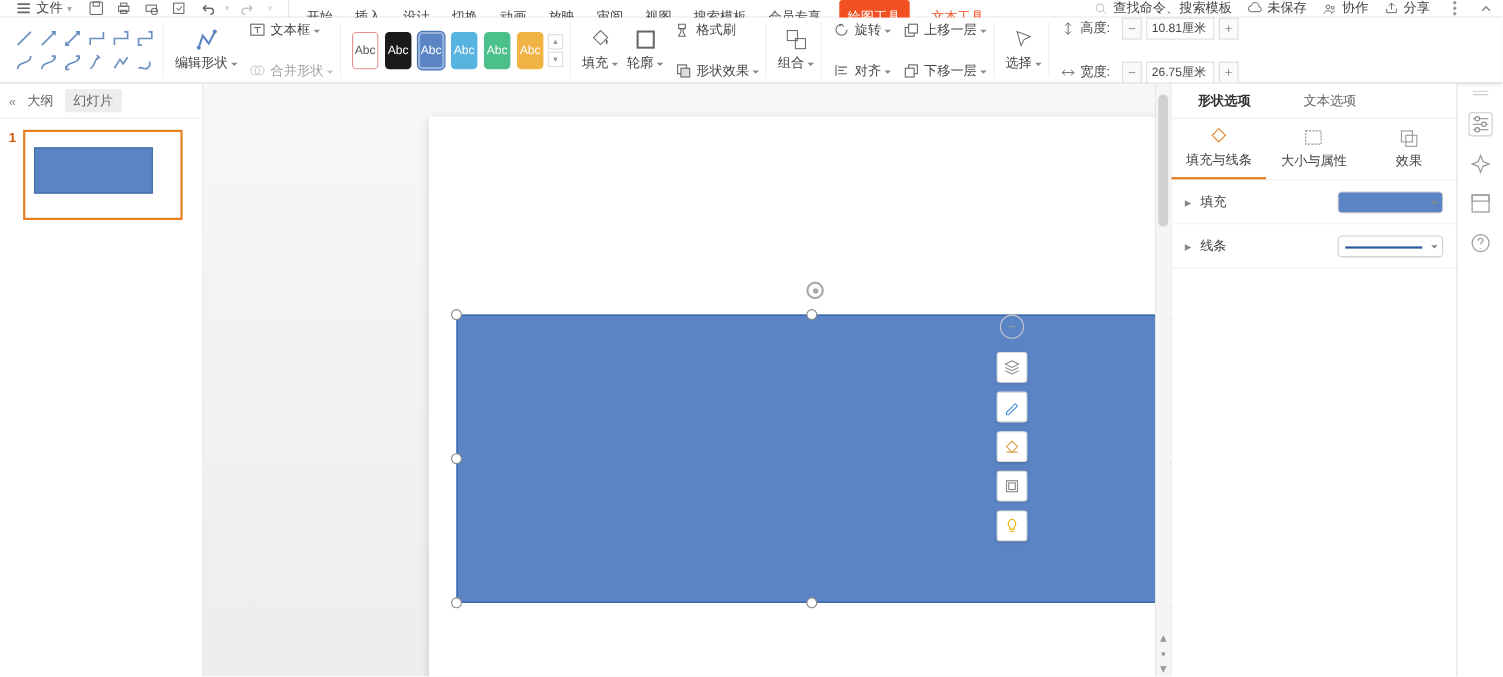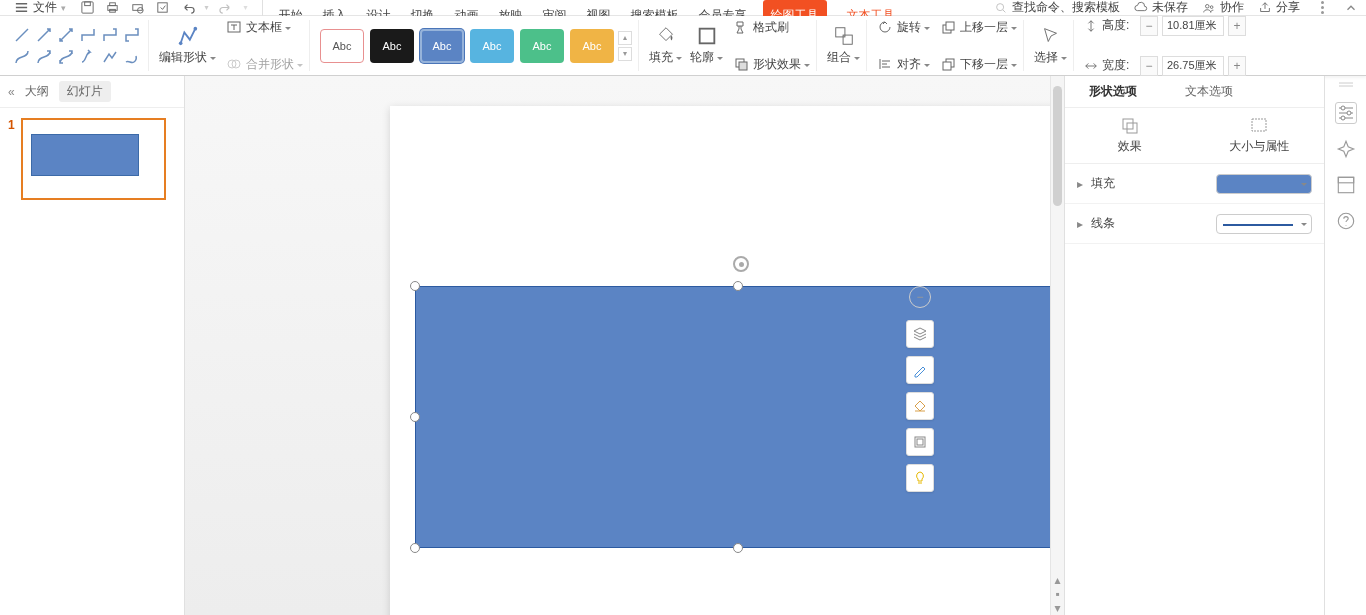--- a/index.html
+++ b/index.html
@@ -22,21 +22,21 @@
 
 .ribbon{height:60px;background:#fff;border-bottom:1px solid #d0d0d0;box-shadow:0 2px 3px rgba(0,0,0,.05);display:flex;align-items:center;padding:4px 6px;gap:4px;}
 .rgroup{display:flex;align-items:center;height:100%;padding:0 6px;border-right:1px solid #eee;}
 .rgroup:last-child{border-right:none;}
 .lines{display:grid;grid-template-columns:repeat(6,20px);grid-template-rows:20px 20px;gap:2px;}
 .lines .c{display:flex;align-items:center;justify-content:center;}
 .lines svg{width:18px;height:18px;stroke:#6b8fbf;fill:none;stroke-width:1.5;}
 .vstack{display:flex;flex-direction:column;align-items:center;gap:2px;font-size:11px;color:#555;}
 .vstack svg{width:22px;height:22px;}
 .swatches{display:flex;gap:6px;}
-.sw{width:44px;height:34px;border-radius:4px;display:flex;align-items:center;justify-content:center;font-size:11px;}
+.sw{width:24px;height:34px;border-radius:4px;display:flex;align-items:center;justify-content:center;font-size:11px;}
 .sw1{border:1px solid #e89090;color:#555;background:#fff;}
 .sw2{background:#1a1a1a;color:#fff;}
 .sw3{background:#5b84c4;color:#fff;border:2px solid #96b3da;box-shadow:0 0 0 1px #4a75b8;}
 .sw4{background:#57b4e0;color:#fff;}
 .sw5{background:#4cc08a;color:#fff;}
 .sw6{background:#f0b445;color:#fff;}
 .rcol{display:flex;flex-direction:column;gap:20px;font-size:11px;}
 .rcol .row{display:flex;align-items:center;gap:4px;white-space:nowrap;}
 .dim{display:flex;align-items:center;gap:4px;}
 .dim .lab{width:34px;}
@@ -465,32 +465,38 @@
       <div class="arr" style="bottom:0">▾</div>
     </div>
   </div>
 
   <div class="rpanel">
     <div class="rptabs">
       <div class="rptab active">形状选项</div>
       <div class="rptab">文本选项</div>
     </div>
     <div class="rpsub">
+      <div class="s active">
+        <svg viewBox="0 0 20 18">
+            <path d="M10 2l6 6-6 6-6-6z" fill="none" stroke="#e67e22"></path>
+          </svg>
+        <span>填充与线条</span>
+      </div>
+      <div class="s">
+        <svg viewBox="0 0 20 18">
+            <rect x="3" y="3" width="14" height="12" fill="none" stroke="#999" stroke-dasharray="2 1"></rect>
+          </svg>
+        <span>大小与属性</span>
+      </div>
       <div class="s">
         <svg viewBox="0 0 20 18">
             <rect x="3" y="3" width="10" height="10" fill="none" stroke="#999"></rect>
             <rect x="7" y="7" width="10" height="10" fill="none" stroke="#999"></rect>
           </svg>
         <span>效果</span>
-      </div>
-      <div class="s">
-        <svg viewBox="0 0 20 18">
-            <rect x="3" y="3" width="14" height="12" fill="none" stroke="#999" stroke-dasharray="2 1"></rect>
-          </svg>
-        <span>大小与属性</span>
       </div>
     </div>
     <div class="rprow">
       <span class="tri">▸</span>
       <span>填充</span>
       <div class="sw fill"></div>
     </div>
     <div class="rprow">
       <span class="tri">▸</span>
       <span>线条</span>

